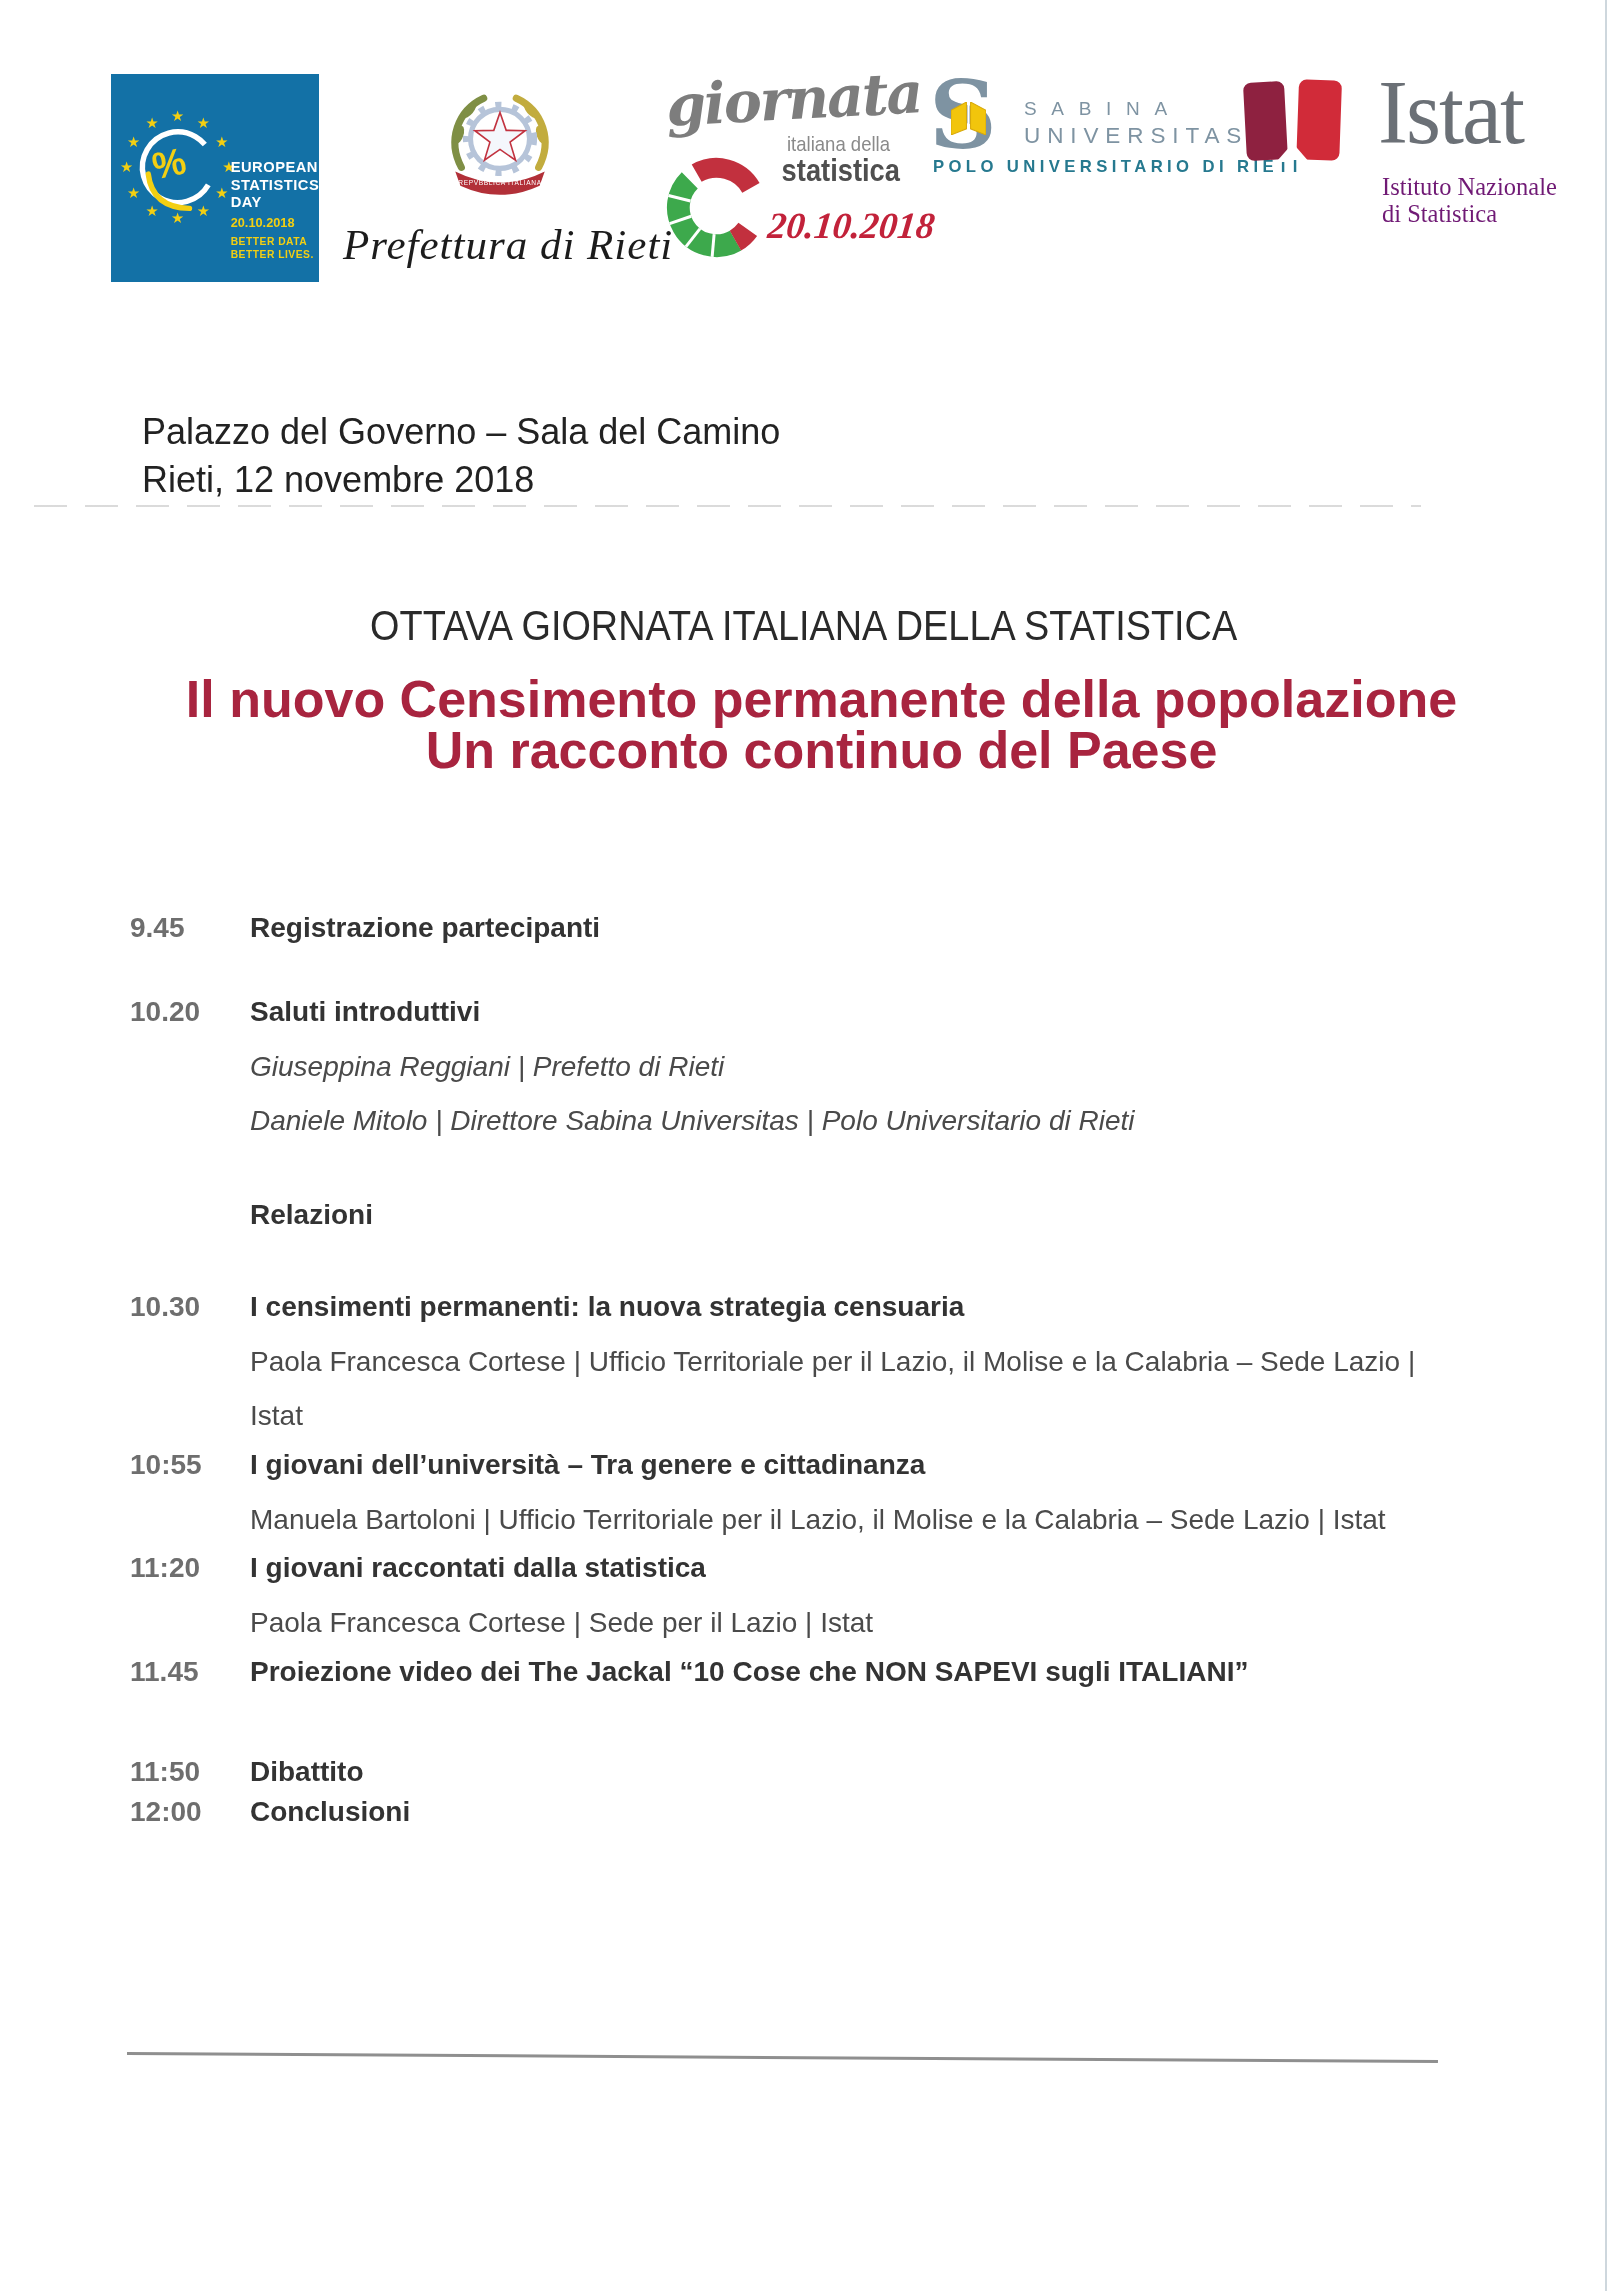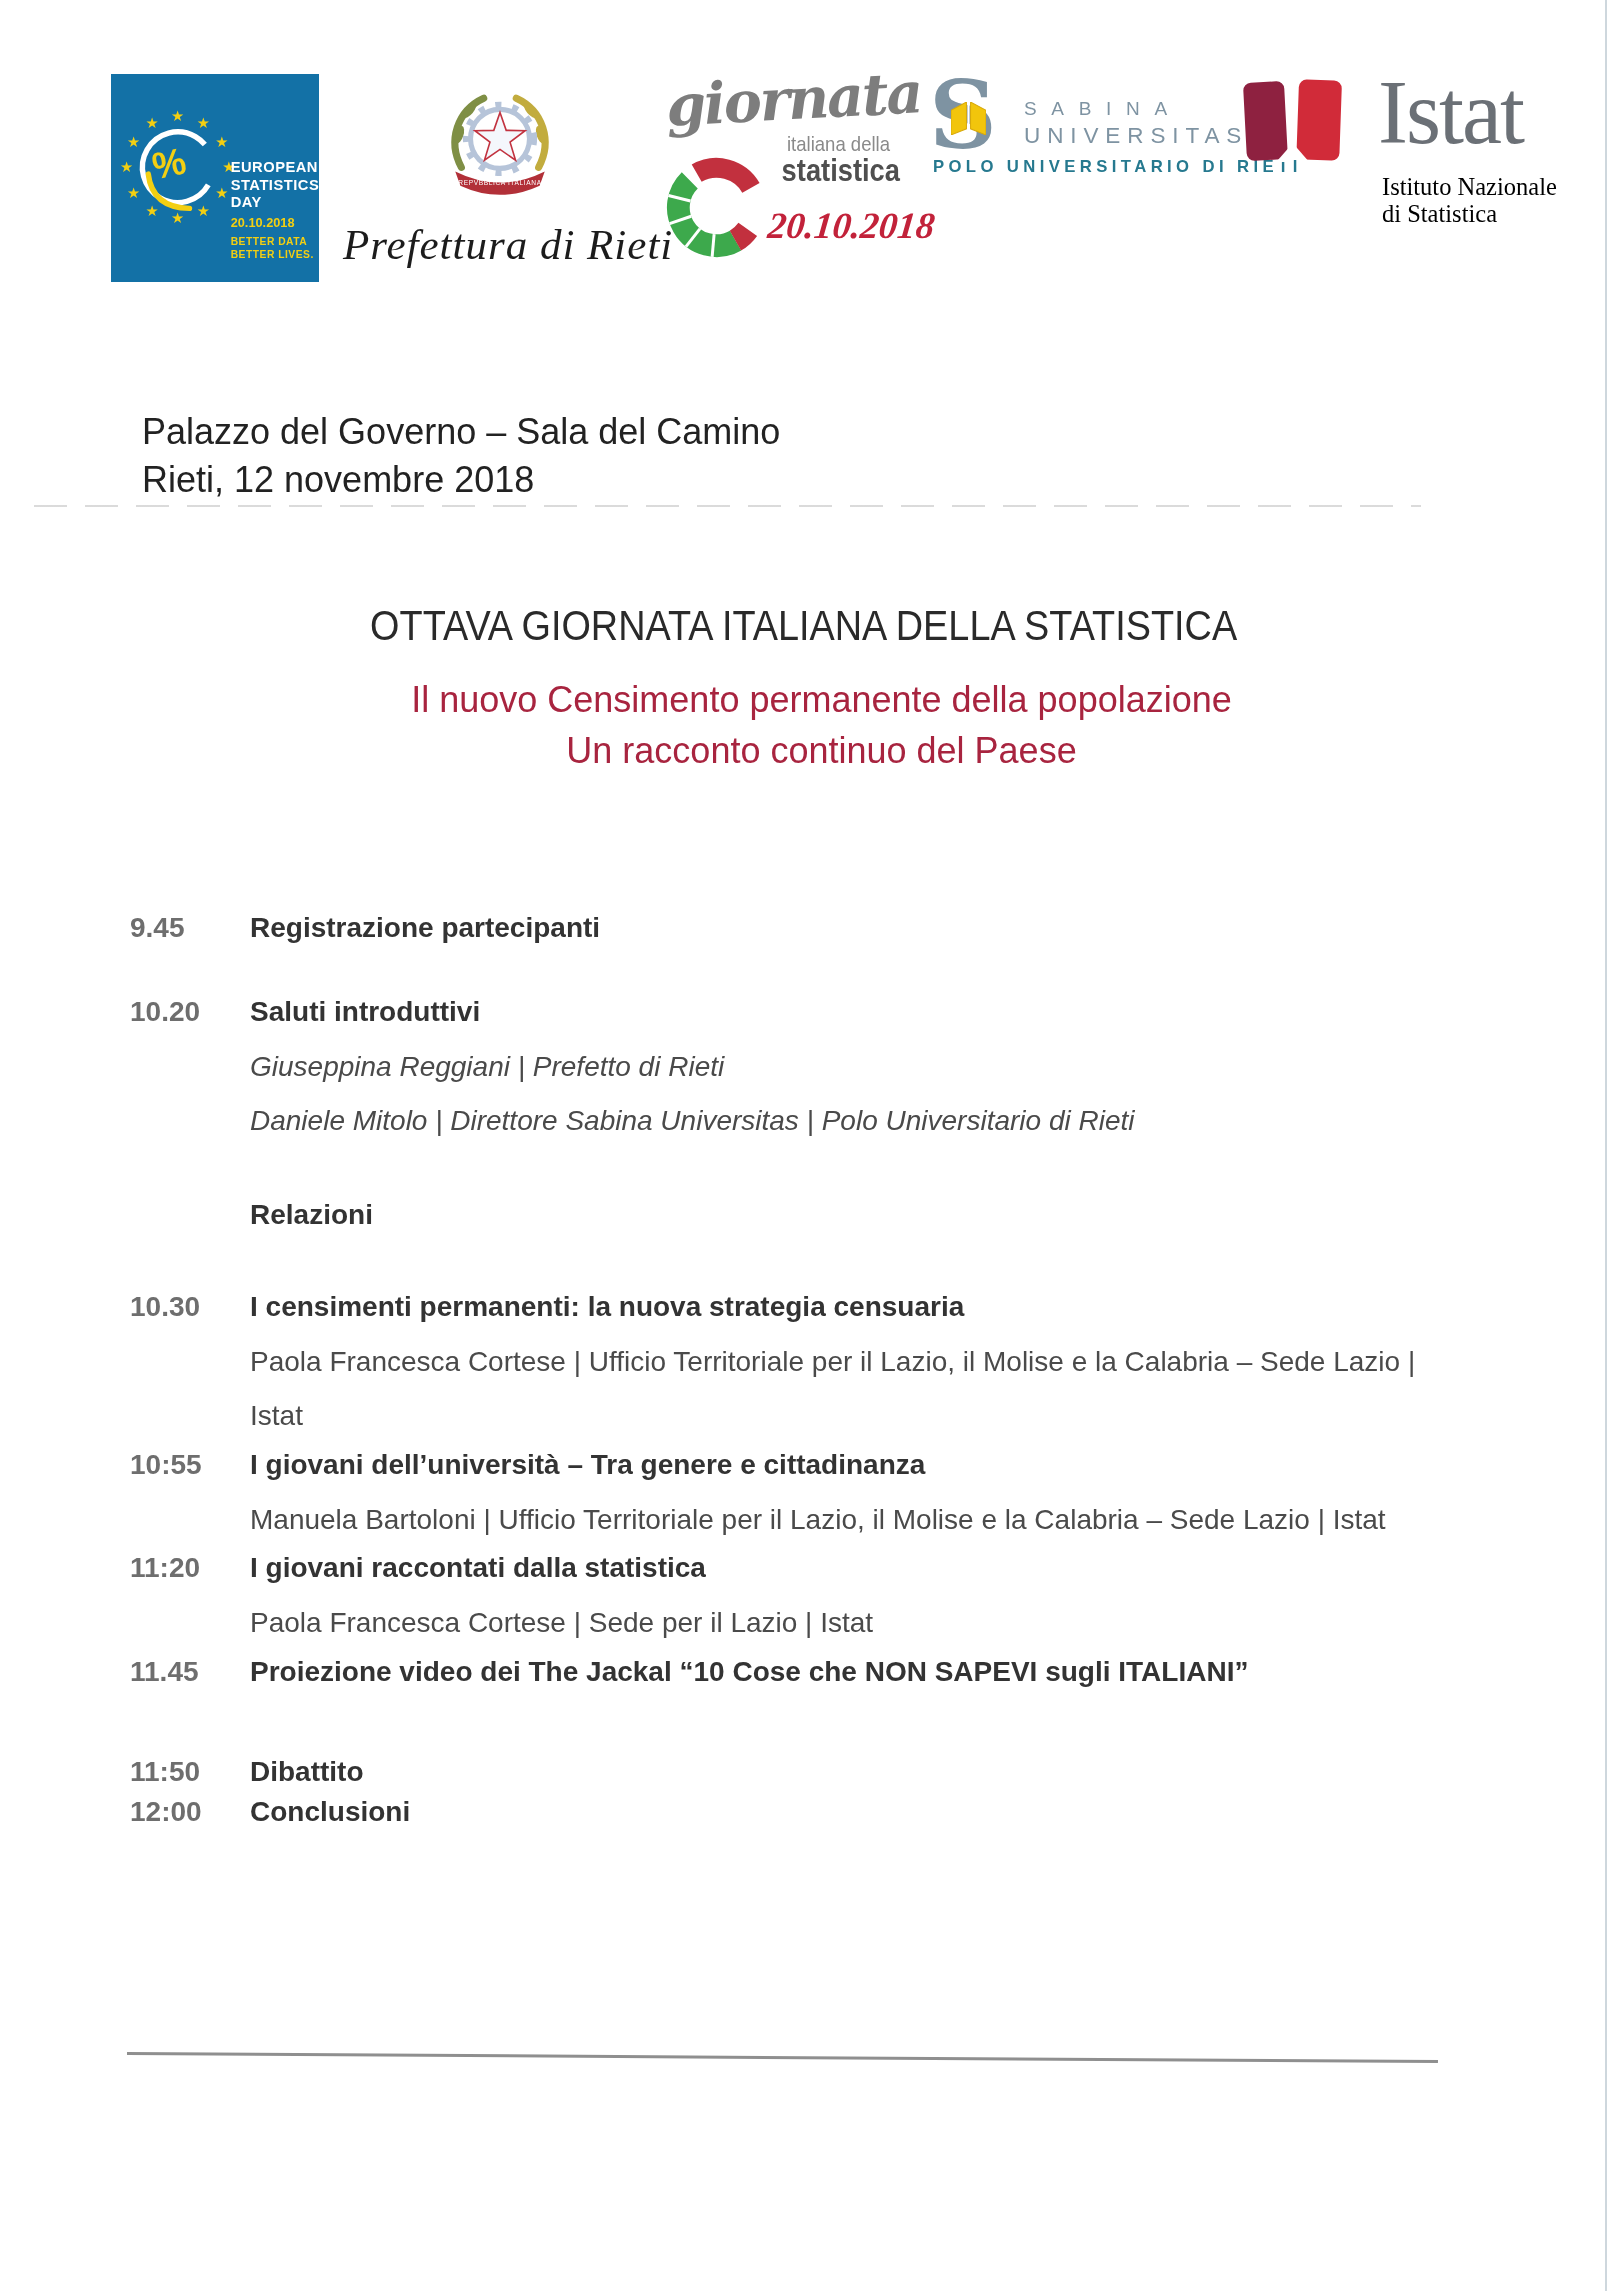--- a/index.html
+++ b/index.html
@@ -48,35 +48,35 @@
   .sabina-line3{position:absolute;left:3.9px;top:73px;font-size:16.7px;font-weight:bold;
     color:#26798f;letter-spacing:4.4px;white-space:nowrap;}
   .istat-block{position:absolute;left:1243px;top:74px;width:314px;height:157px;}
   .istat-shapes{position:absolute;left:0;top:2px;}
   .istat-name{
     position:absolute;left:135px;top:-5.9px;font-family:"Liberation Serif",serif;
     font-size:90px;line-height:90px;color:#6b7076;letter-spacing:-2px;
   }
   .istat-sub{
     position:absolute;left:139px;top:100px;font-family:"Liberation Serif",serif;
-    font-size:24.5px;line-height:26.5px;color:#000000;
+    font-size:24.5px;line-height:26.5px;color:#701a75;
   }
   
   .venue-block{position:absolute;left:142px;top:408px;font-size:36px;line-height:48px;color:#222;}
   .faint-rule{
     position:absolute;left:34px;top:505px;width:1387px;height:2px;opacity:.5;
     background:repeating-linear-gradient(90deg,rgba(110,110,110,.5) 0 33px,rgba(0,0,0,0) 33px 51px);
   }
   
   .title-block{position:absolute;left:0;top:601px;width:1607px;text-align:center;}
   .main-title{
     display:inline-block;font-size:43px;line-height:49px;color:#2a2a2a;
     transform:scaleX(.88);white-space:nowrap;
   }
-  .subtitle{margin-top:23.5px;font-size:36px;line-height:51px;font-weight:normal;color:#a8243f;padding-left:36px;}
+  .subtitle{margin-top:23.5px;font-size:52px;line-height:51px;font-weight:bold;color:#a8243f;padding-left:36px;}
   
   .program{position:absolute;left:130px;top:910px;width:1431px;}
   .prow{display:flex;}
   .mb50{margin-bottom:49px}.mb60{margin-bottom:59px}.mb58{margin-bottom:57px}
   .mb14{margin-bottom:13.7px}.mb66{margin-bottom:65px}.mb20{margin-bottom:5px}
   .ptime{width:120px;flex:none;font-size:28px;line-height:35px;font-weight:bold;color:#6e6e6e;}
   .pbody{width:1311px;}
   .ptitle{font-size:28px;line-height:35px;font-weight:bold;color:#333;}
   .speaker{font-size:28px;line-height:35px;margin-top:19.6px;color:#4a4a4a;white-space:nowrap;}
   .speaker.italic{font-style:italic;}

